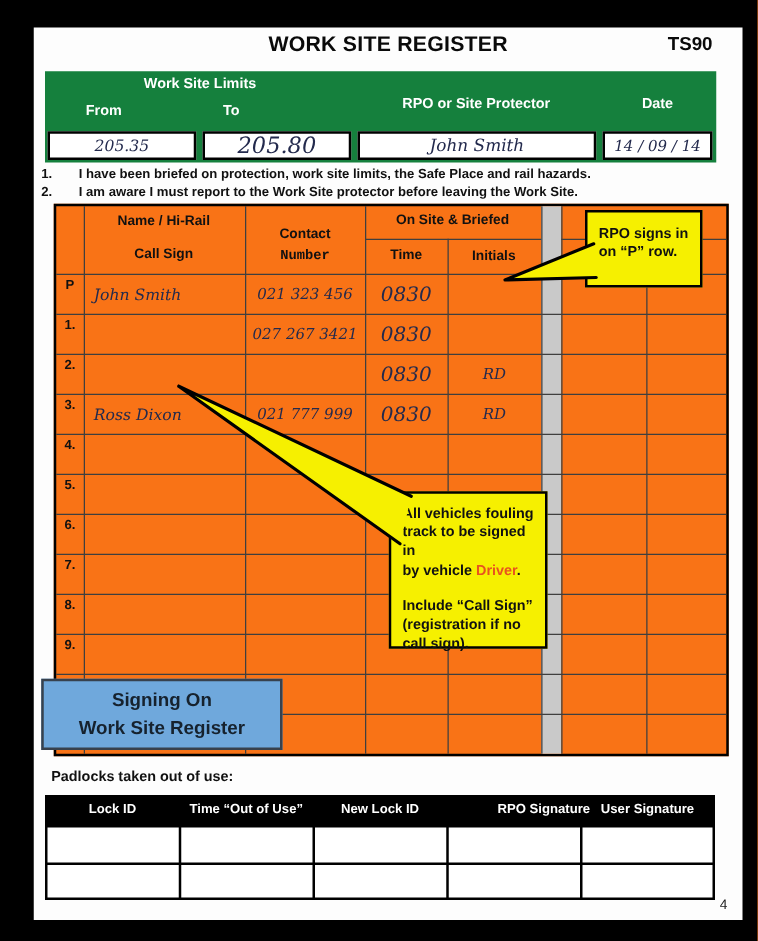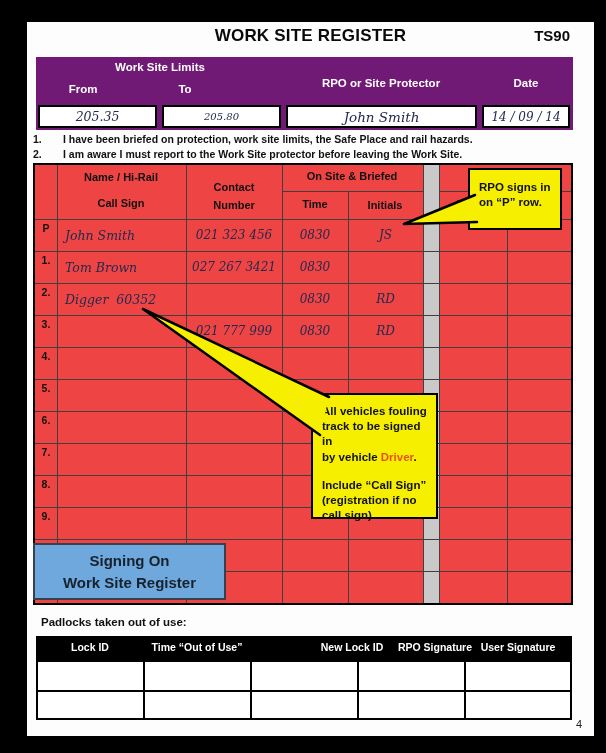--- a/index.html
+++ b/index.html
@@ -6,46 +6,46 @@
   body{width:606px;height:753px;background:#000;position:relative;overflow:hidden;
        font-family:"Liberation Sans", sans-serif;}
   .page{position:absolute;left:27px;top:22px;width:567px;height:714px;background:#fdfdfd;}
 
   
   .title{position:absolute;left:0;top:4px;width:100%;text-align:center;
          font-size:17px;font-weight:bold;color:#0a0a0a;letter-spacing:.2px;}
   .code{position:absolute;top:5px;right:24px;font-size:15px;font-weight:bold;color:#0a0a0a;}
 
   
-  .limits{position:absolute;left:9px;top:35px;width:537px;height:73px;background:#701a75;}
+  .limits{position:absolute;left:9px;top:35px;width:537px;height:73px;background:#15803d;}
   .limits .lab{position:absolute;color:#fff;font-weight:bold;font-size:11.5px;transform:translateX(-50%);white-space:nowrap;}
   .wcell{position:absolute;top:48px;height:23px;background:#fff;border:2px solid #000;
          box-sizing:border-box;display:flex;align-items:center;justify-content:center;}
   .hand{font-family:"DejaVu Serif", serif;font-style:italic;color:#232a4d;}
 
   
   .note{position:absolute;font-size:10.5px;font-weight:bold;color:#111;white-space:nowrap;}
   .note .n{position:absolute;left:6px;}
   .note .t{position:absolute;left:36px;}
 
   
-  .reg{position:absolute;left:6px;top:141px;width:536px;height:438px;background:#ef4444;
+  .reg{position:absolute;left:16px;top:141px;width:536px;height:438px;background:#f97316;
        border:2px solid #000;box-sizing:content-box;}
   .reg .vl{position:absolute;top:0;bottom:0;width:1px;background:#3f3f3f;}
   .reg .vl.sub{top:26px;}
   .reg .hl{position:absolute;left:0;right:0;height:1px;background:#3f3f3f;}
   .gray{position:absolute;left:388px;top:0;width:16px;bottom:0;background:#c9c9c9;}
   .hdr{position:absolute;font-size:11px;font-weight:bold;color:#111;transform:translateX(-50%);white-space:nowrap;}
   .trow{position:absolute;left:0;width:536px;height:32px;}
   .trow .c{position:absolute;top:0;height:100%;display:flex;align-items:center;white-space:pre;}
   .c.lbl{left:0;width:22px;align-items:flex-start;justify-content:center;
          font-size:10.5px;font-weight:bold;color:#111;padding-top:3px;box-sizing:border-box;}
   .c.nm{left:22px;width:129px;padding-left:8px;box-sizing:border-box;font-size:12.5px;}
   .c.ct{left:151px;width:96px;justify-content:center;font-size:12px;}
-  .c.tm{left:247px;width:66px;justify-content:center;font-size:12px;}
+  .c.tm{left:247px;width:66px;justify-content:center;font-size:16px;}
   .c.in{left:313px;width:75px;justify-content:center;font-size:12px;}
 
   
   .callout{position:absolute;background:#f6f000;border:2.5px solid #000;box-sizing:border-box;z-index:6;}
   .co1{left:441px;top:146px;width:94px;height:62px;padding:10px 6px 0 9px;
        font-size:11.5px;font-weight:bold;color:#111;line-height:1.3;}
   .co2{left:284px;top:371px;width:127px;height:126px;padding:9px 4px 0 9px;
        font-size:11.5px;font-weight:bold;color:#111;line-height:1.32;}
   .driver{color:#e8531e;}
   .gapline{height:13px;}
@@ -78,21 +78,21 @@
   <div class="title">WORK SITE REGISTER</div>
   <div class="code">TS90</div>
 
   <div class="limits">
     <div class="lab" style="left:124px;top:4px;">Work Site Limits</div>
     <div class="lab" style="left:47px;top:26px;">From</div>
     <div class="lab" style="left:149px;top:26px;">To</div>
     <div class="lab" style="left:345px;top:20px;">RPO or Site Protector</div>
     <div class="lab" style="left:490px;top:20px;">Date</div>
     <div class="wcell hand" style="left:2px;width:119px;font-size:12.5px;">205.35</div>
-    <div class="wcell hand" style="left:126px;width:119px;font-size:10px;">205.80</div>
+    <div class="wcell hand" style="left:126px;width:119px;font-size:18px;">205.80</div>
     <div class="wcell hand" style="left:250px;width:191px;font-size:13.5px;">John Smith</div>
     <div class="wcell hand" style="left:446px;width:88px;font-size:12px;text-align:right;">14 / 09 / 14</div>
   </div>
 
   <div class="note" style="top:111px;">
     <span class="n">1.</span>
     <span class="t">I have been briefed on protection, work site limits, the Safe Place and rail hazards.</span>
   </div>
   <div class="note" style="top:126px;">
     <span class="n">2.</span>
@@ -122,48 +122,46 @@
     <div class="hl" style="top:246px;"></div>
     <div class="hl" style="top:278px;"></div>
     <div class="hl" style="top:310px;"></div>
     <div class="hl" style="top:342px;"></div>
     <div class="hl" style="top:374px;"></div>
     <div class="hl" style="top:406px;"></div>
 
     <div class="hdr" style="left:86px;top:6px;">Name / Hi-Rail</div>
     <div class="hdr" style="left:86px;top:32px;">Call Sign</div>
     <div class="hdr" style="left:199px;top:16px;">Contact</div>
-    <div class="hdr" style="left:199px;top:34px;">Number</div>
+    <div class="hdr" style="left:199px;top:34px;font-family:Liberation Mono, monospace;">Number</div>
     <div class="hdr" style="left:317px;top:5px;">On Site &amp; Briefed</div>
     <div class="hdr" style="left:280px;top:33px;">Time</div>
     <div class="hdr" style="left:350px;top:34px;">Initials</div>
     <div class="hdr" style="left:427px;top:33px;">Ti</div>
 
     <div class="trow" style="top:54px;">
       <div class="c lbl">P</div>
       <div class="c nm hand">John Smith</div>
       <div class="c ct hand">021 323 456</div>
       <div class="c tm hand">0830</div>
-      <div class="c in hand">JS</div>
     </div>
     <div class="trow" style="top:86px;">
       <div class="c lbl">1.</div>
-      <div class="c nm hand">Tom Brown</div>
       <div class="c ct hand">027 267 3421</div>
       <div class="c tm hand">0830</div>
     </div>
     <div class="trow" style="top:118px;">
       <div class="c lbl">2.</div>
-      <div class="c nm hand">Digger  60352</div>
       <div class="c ct hand"></div>
       <div class="c tm hand">0830</div>
       <div class="c in hand">RD</div>
     </div>
     <div class="trow" style="top:150px;">
       <div class="c lbl">3.</div>
+      <div class="c nm hand">Ross Dixon</div>
       <div class="c ct hand">021 777 999</div>
       <div class="c tm hand">0830</div>
       <div class="c in hand">RD</div>
     </div>
     <div class="trow" style="top:182px;">
       <div class="c lbl">4.</div>
     </div>
     <div class="trow" style="top:214px;">
       <div class="c lbl">5.</div>
     </div>
@@ -214,21 +212,21 @@
   <div class="banner">
     <div>Signing On</div>
     <div>Work Site Register</div>
   </div>
 
   <div class="padlabel">Padlocks taken out of use:</div>
   <div class="plk">
     <div class="head">
       <div class="h" style="left:54px;">Lock ID</div>
       <div class="h" style="left:161px;">Time “Out of Use”</div>
-      <div class="h" style="left:268px;margin-left:48px;">New Lock ID</div>
+      <div class="h" style="left:268px;">New Lock ID</div>
       <div class="h" style="left:375px;padding-left:48px;">RPO Signature</div>
       <div class="h" style="left:482px;">User Signature</div>
     </div>
     <div class="body"></div>
     <div class="cv" style="left:107px;"></div>
     <div class="cv" style="left:214px;"></div>
     <div class="cv" style="left:321px;"></div>
     <div class="cv" style="left:428px;"></div>
     <div class="ch"></div>
   </div>

